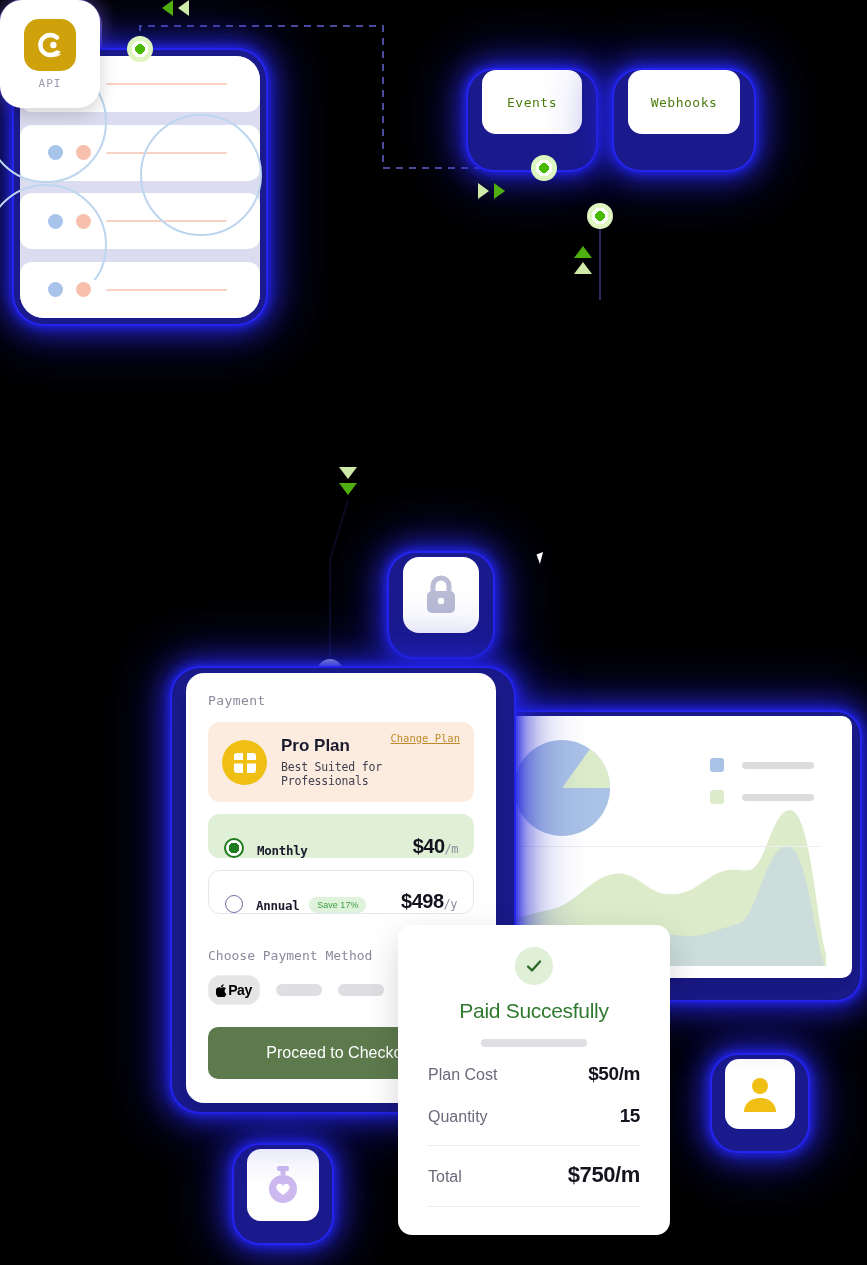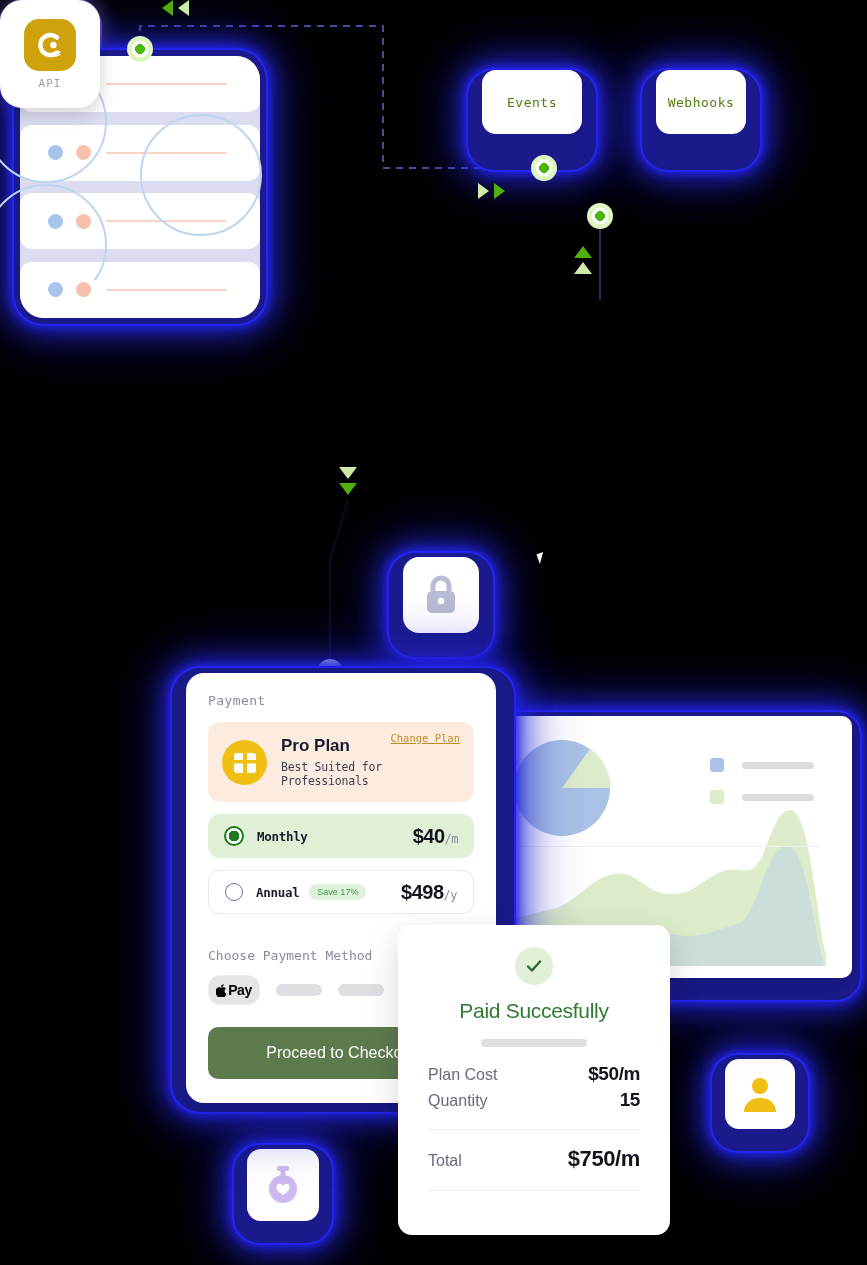--- a/index.html
+++ b/index.html
@@ -31,21 +31,21 @@
     display:flex;align-items:center;padding-left:28px;gap:0;
   }
   .dotblue{width:15px;height:15px;border-radius:50%;background:#a8c4ea;flex:0 0 auto;}
   .dotpeach{width:15px;height:15px;border-radius:50%;background:#f6c0ad;flex:0 0 auto;margin-left:13px;}
   .rowline{height:2px;background:#f8d2c4;border-radius:2px;flex:1;margin-left:15px;margin-right:33px;}
 
   .arcs{position:absolute;left:-14px;top:60px;width:300px;height:220px;pointer-events:none;}
 
   
   #evBox{left:468px;top:70px;width:128px;height:100px;border-radius:26px;}
-  #whBox{left:642px;top:70px;width:118px;height:100px;border-radius:26px;}
+  #whBox{left:614px;top:70px;width:140px;height:100px;border-radius:26px;}
   .tabface{position:absolute;left:14px;top:0px;right:14px;height:64px;background:#fff;
     border-radius:14px;display:flex;align-items:center;justify-content:center;}
   .tablabel{font-family:"DejaVu Sans Mono", monospace;font-size:13px;color:#4d7c0f;letter-spacing:.5px;}
 
   #apiBox{left:550px;top:116px;width:100px;height:108px;border-radius:26px;
     background:#6e5bb8;
     box-shadow:0 0 0 2px #6e5bb8, 0 0 16px 6px rgba(110,90,190,.5);}
   .apiface{position:absolute;left:0;top:0;width:100px;height:108px;background:#fff;border-radius:22px;
     display:flex;flex-direction:column;align-items:center;justify-content:center;gap:6px;
     box-shadow:0 6px 18px rgba(0,0,0,.18);}
@@ -74,21 +74,21 @@
   #payGlow{left:172px;top:668px;width:342px;height:444px;border-radius:28px;}
   #payCard{position:absolute;left:186px;top:673px;width:310px;height:430px;background:#fff;border-radius:18px;
     padding:20px 22px 0 22px;box-sizing:border-box;box-shadow:0 10px 30px rgba(0,0,0,.12);}
   .sectlabel{font-family:"DejaVu Sans Mono", monospace;font-size:13px;color:#8a8a9c;letter-spacing:.4px;}
   .planbox{margin-top:14px;background:#fcece0;border-radius:12px;padding:14px 14px;display:flex;align-items:center;gap:14px;position:relative;}
   .gift{width:45px;height:45px;border-radius:50%;background:#f0bf13;flex:0 0 auto;display:flex;align-items:center;justify-content:center;}
   .planname{font-size:17px;font-weight:bold;color:#1b1b2e;font-family:"Liberation Sans",sans-serif;}
   .plansub{font-family:"DejaVu Sans Mono", monospace;font-size:11.5px;color:#40404f;margin-top:4px;letter-spacing:-.2px;}
   .changeplan{position:absolute;right:14px;top:10px;font-family:"DejaVu Sans Mono", monospace;font-size:10.5px;
     color:#c08a2a;text-decoration:underline;}
-  .opt{margin-top:12px;border-radius:12px;height:44px;display:flex;align-items:center;padding:0 16px;box-sizing:border-box;}
+  .opt{margin-top:12px;border-radius:12px;height:44px;display:flex;align-items:flex-end;padding:0 16px;box-sizing:border-box;}
   .opt.sel{background:#dff0d6;}
   .opt.unsel{background:#fff;border:1px solid #e7e7ef;}
   .radio{width:16px;height:16px;border-radius:50%;flex:0 0 auto;}
   .radio.on{border:2px solid #1d7a1d;background:radial-gradient(circle,#1d7a1d 0 46%,#fff 47% 100%);}
   .radio.off{border:1.6px solid #6d6da8;background:#fff;}
   .optname{font-family:"DejaVu Sans Mono", monospace;font-size:12.5px;font-weight:bold;color:#1b1b2e;margin-left:13px;letter-spacing:-.3px;}
   .savebadge{margin-left:10px;background:#dff3dc;color:#3f9a3f;font-size:9px;border-radius:9px;padding:3px 8px;
     font-family:"Liberation Sans",sans-serif;}
   .price{margin-left:auto;font-size:20px;font-weight:bold;color:#13131f;letter-spacing:-.5px;}
   .price span{font-size:12px;font-weight:normal;color:#8c8c9e;font-family:"DejaVu Sans Mono",monospace;}
@@ -113,21 +113,21 @@
 
   
   #rcpt{position:absolute;left:398px;top:925px;width:272px;height:310px;background:#fff;border-radius:14px;
     box-shadow:0 12px 34px rgba(0,0,0,.16);padding:22px 30px 0 30px;box-sizing:border-box;}
   .okcirc{width:38px;height:38px;border-radius:50%;background:#dff0d6;margin:0 auto;display:flex;align-items:center;justify-content:center;}
   .paidtxt{text-align:center;margin-top:14px;font-size:21px;color:#2f7a2f;letter-spacing:-.3px;}
   .ghostbar{width:106px;height:8px;border-radius:5px;background:#dedee3;margin:16px auto 0 auto;}
   .kv{display:flex;align-items:baseline;margin-top:16px;}
   .kv .k{font-size:16px;color:#6a6a7c;}
   .kv .v{margin-left:auto;font-size:19px;font-weight:bold;color:#15151f;letter-spacing:-.4px;}
-  .kv.tight{margin-top:4px;}
+  .kv.tight{margin-top:20px;}
   .rule{height:1px;background:#eaeaee;margin-top:18px;}
   .kv.total{margin-top:16px;}
   .kv.total .k{font-size:16px;color:#6a6a7c;}
   .kv.total .v{font-size:22px;}
 
   .cursor{position:absolute;left:538px;top:553px;width:0;height:0;
     border-left:7px solid #fff;border-bottom:10px solid transparent;transform:rotate(-20deg);}
 </style>
 </head>
 <body>

